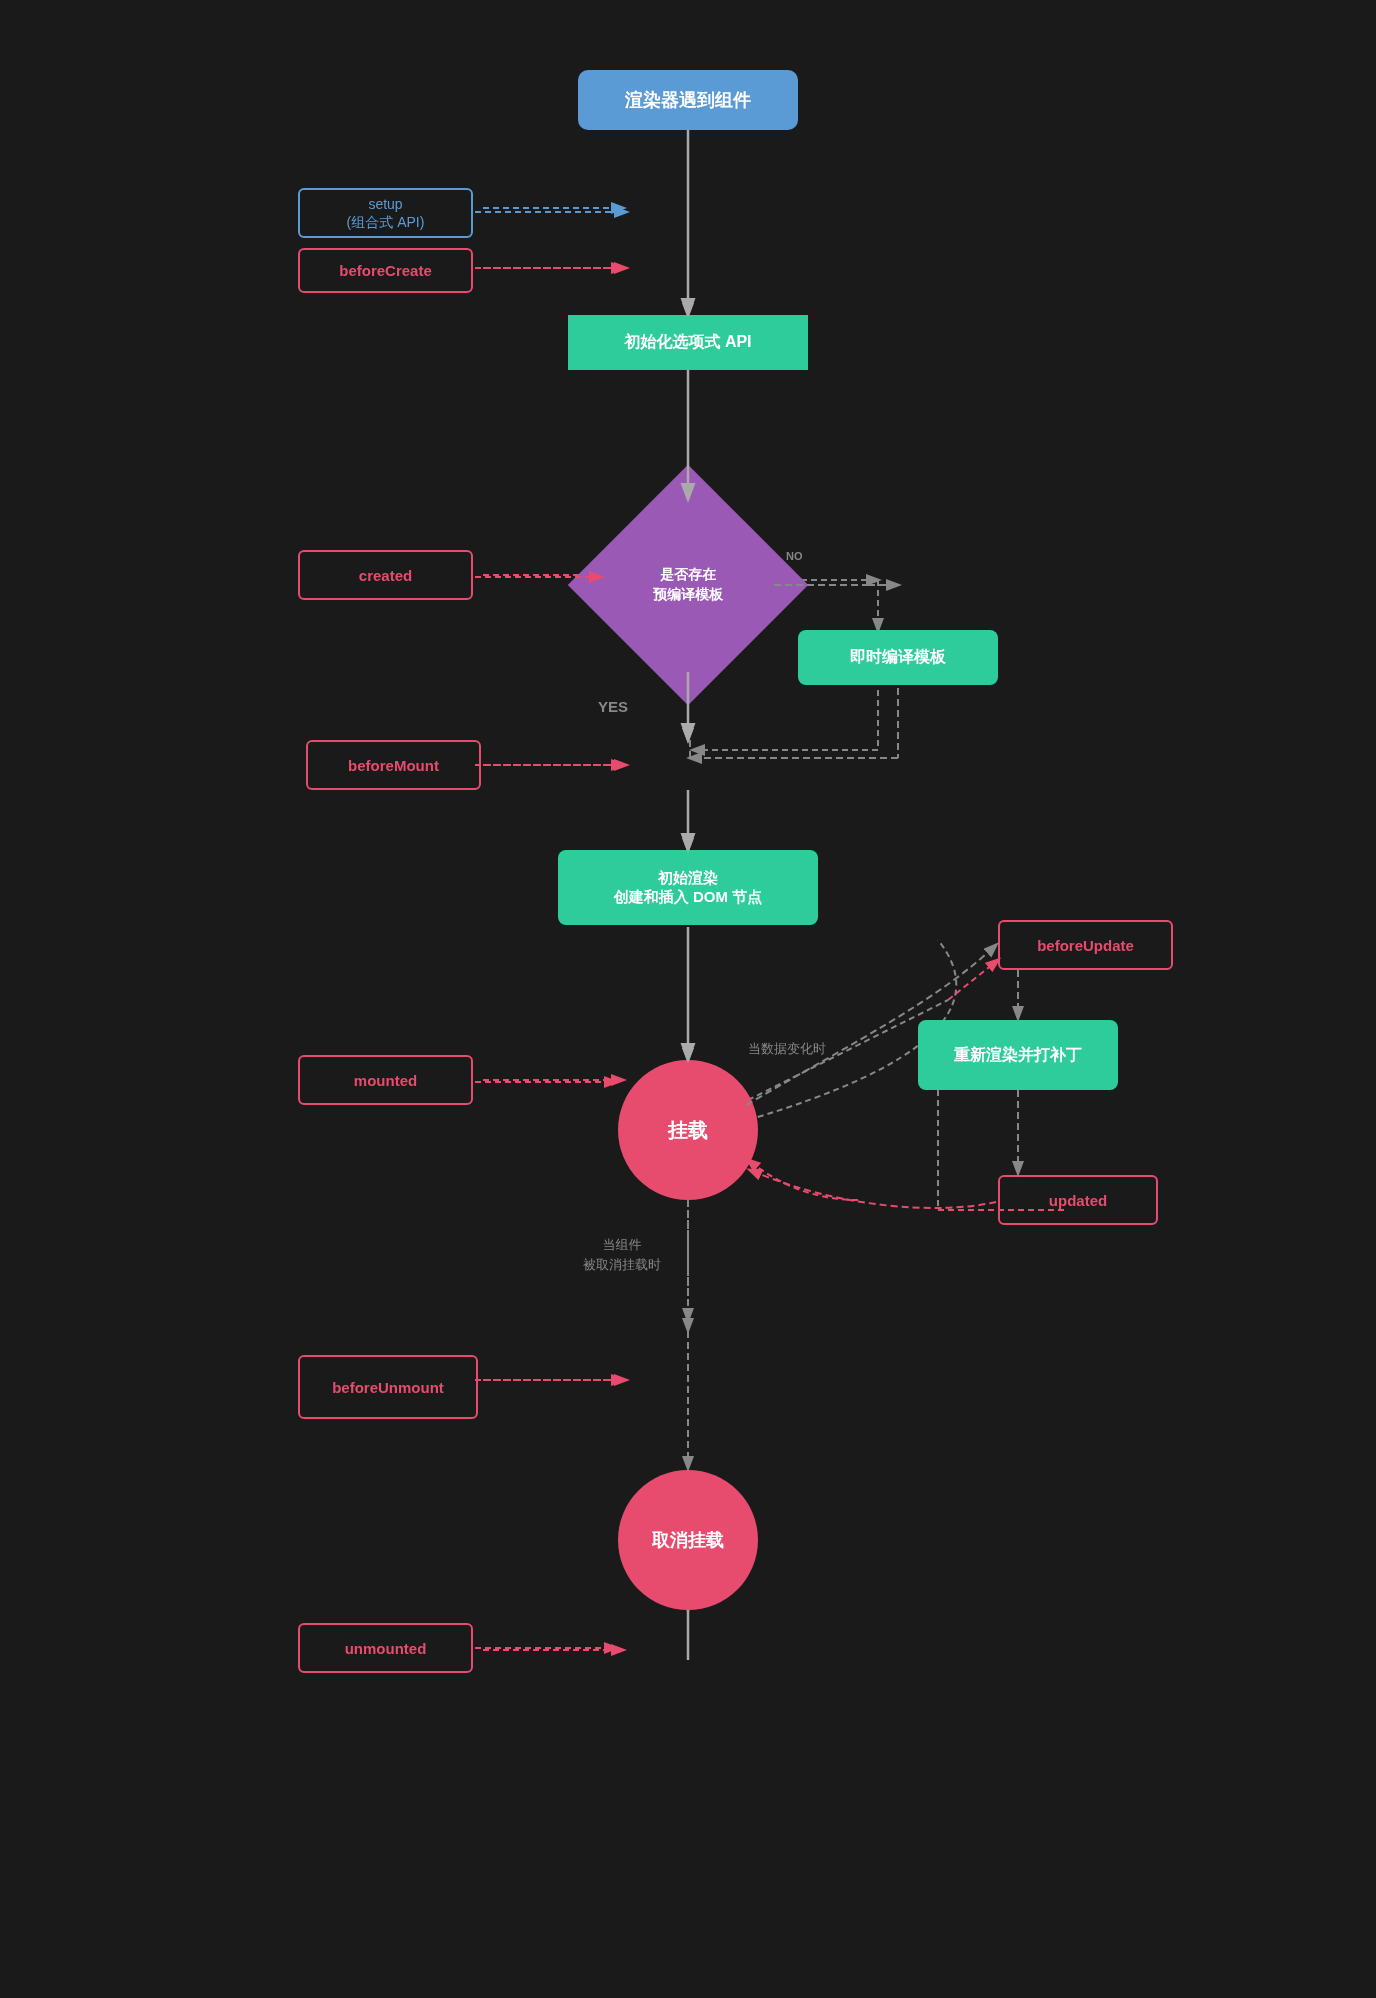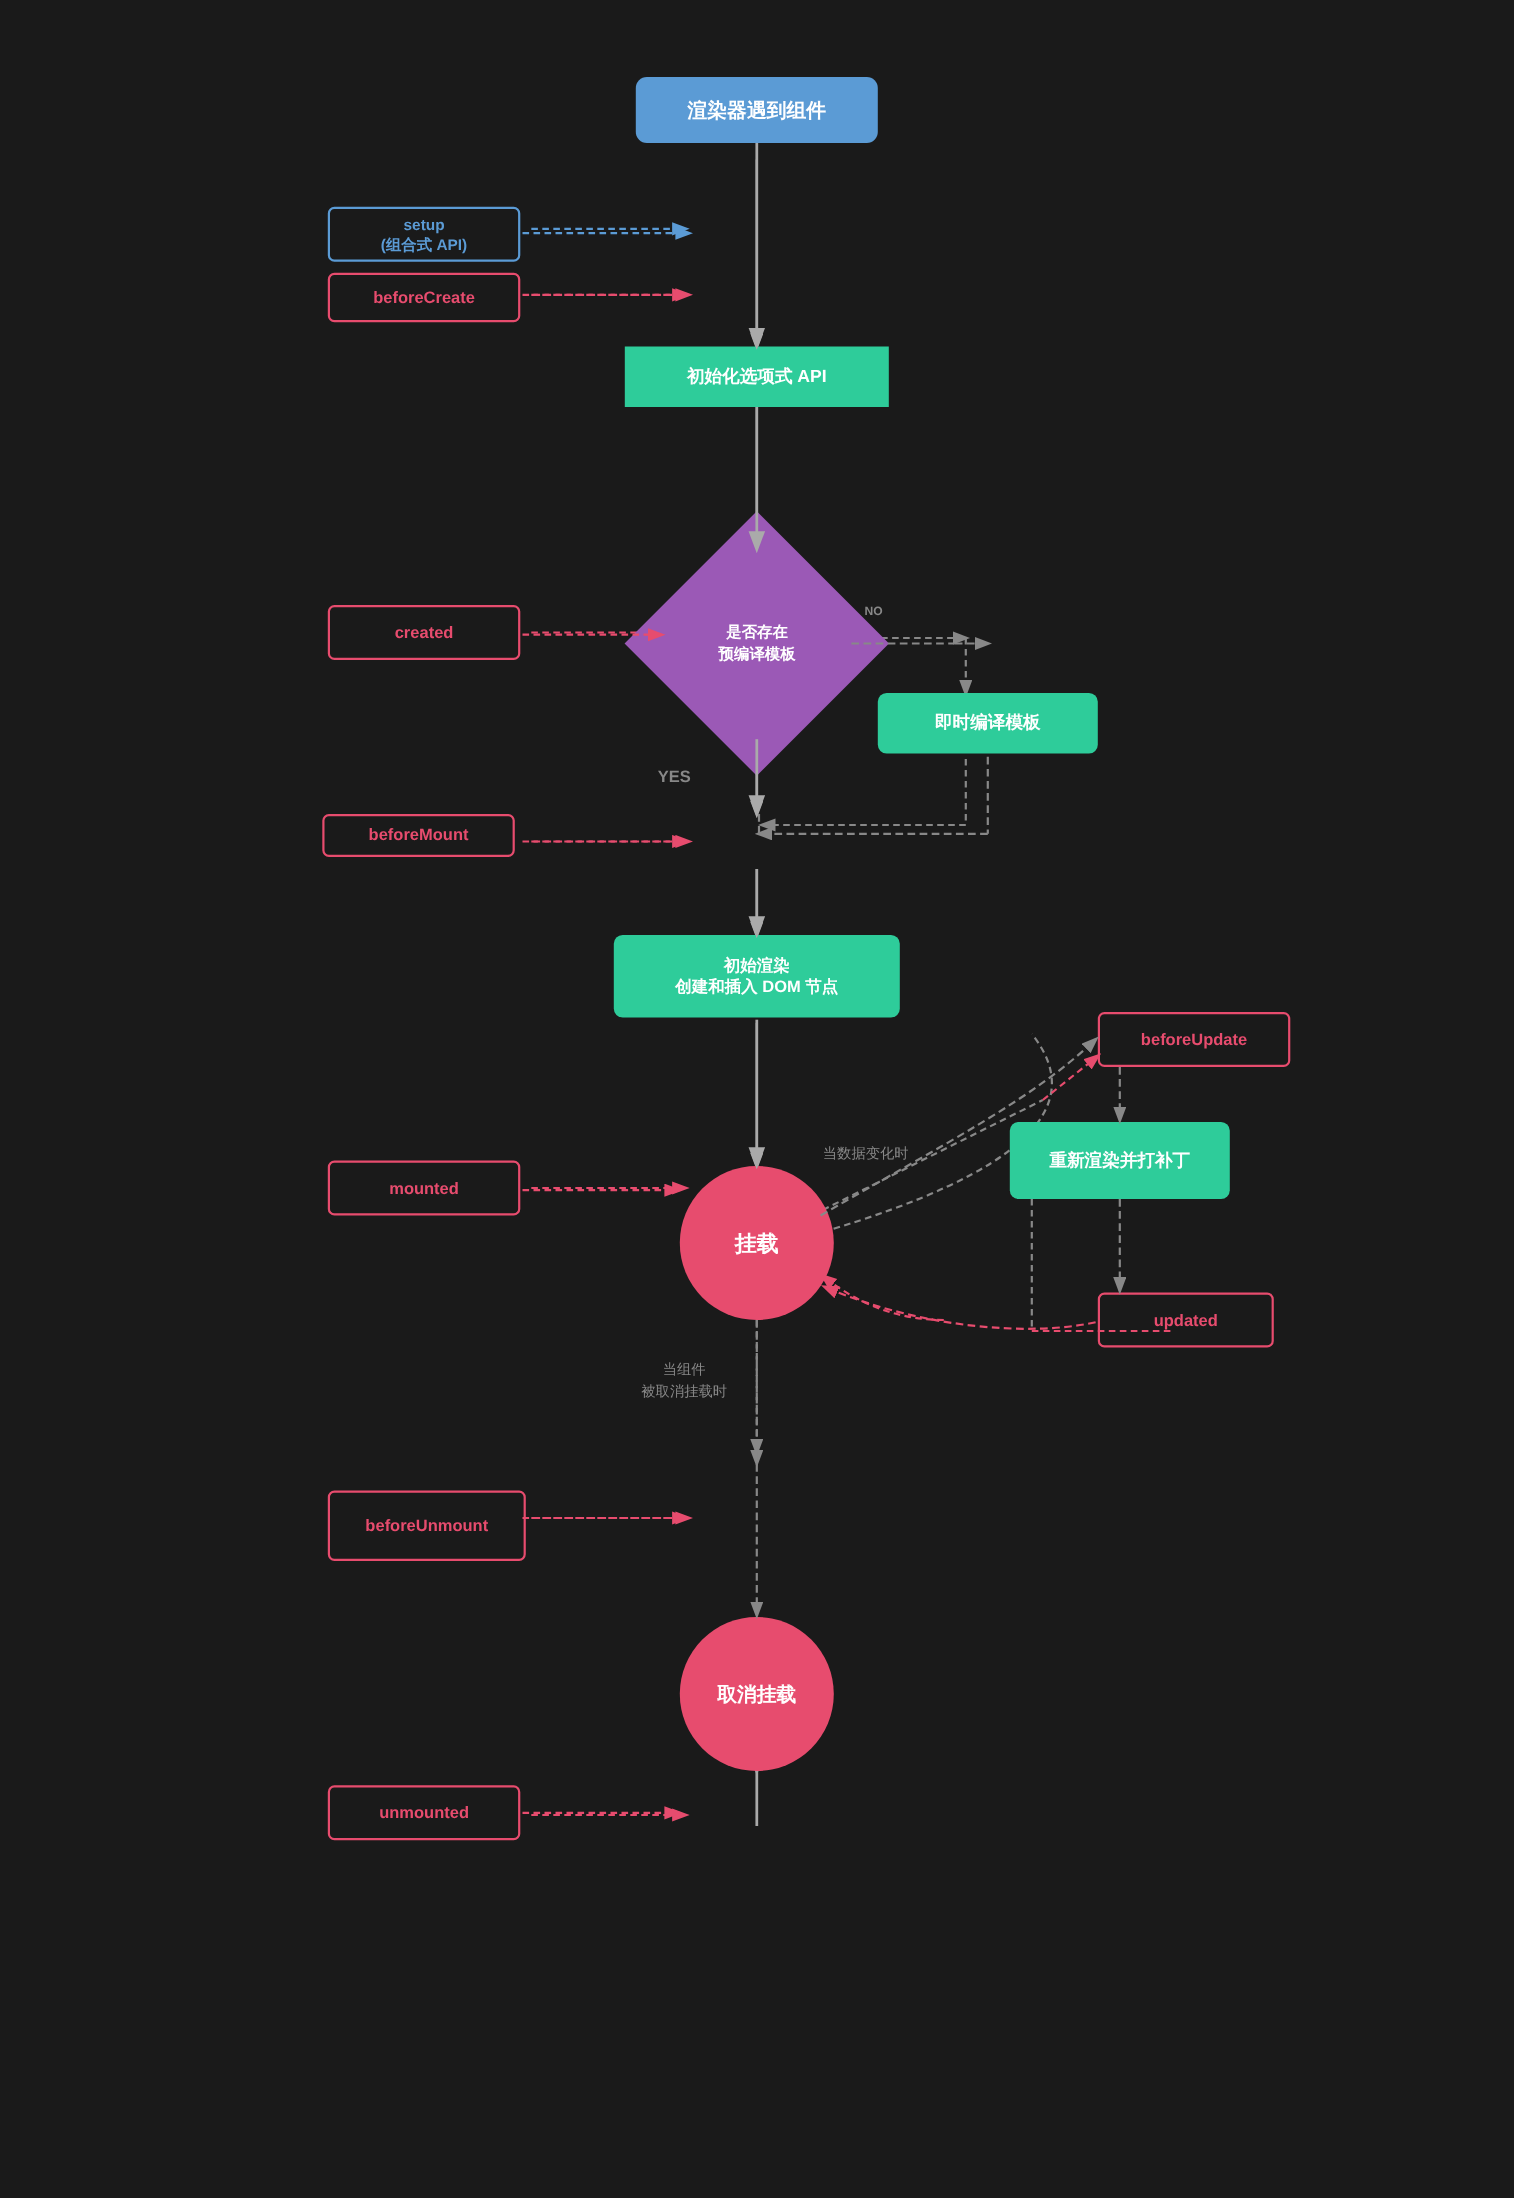--- a/index.html
+++ b/index.html
@@ -69,21 +69,21 @@
       color: #e74c6e;
       font-size: 15px;
       font-weight: 600;
     }
     .node-hook-blue {
       background: transparent;
       border: 2.5px solid #5b9bd5;
       border-radius: 6px;
       color: #5b9bd5;
       font-size: 14px;
-      font-weight: 700;
+      font-weight: 400;
       line-height: 1.3;
     }
     
     .arrow-svg {
       position: absolute;
       top: 0;
       left: 0;
       width: 100%;
       height: 100%;
       pointer-events: none;
@@ -193,21 +193,21 @@
   </div>
 
   <div class="label-text" style="left:548px; top:510px; color:#888; font-size:11px; font-weight:600;">NO</div>
 
   <div class="node node-rect-green" style="left:560px; top:590px; width:200px; height:55px; border-radius:8px;align-items:center;">
     <span>即时编译模板</span>
   </div>
 
   <div class="label-text" style="left:360px; top:658px; color:#888; font-size:15px; font-weight:600;">YES</div>
 
-  <div class="node node-hook" style="left:55px; top:700px; width:175px; height:39px;">
+  <div class="node node-hook" style="left:68px; top:700px; width:175px; height:50px;">
     <span>beforeMount</span>
   </div>
 
   <div class="node node-rect-green" style="left:320px; top:810px; width:260px; height:75px; border-radius:8px;">
     <span style="white-space:pre-line; font-size:15px;">初始渲染<br>创建和插入 DOM 节点</span>
   </div>
 
   <div class="node node-hook" style="left:60px; top:1015px; width:175px; height:50px;align-items:center;">
     <span>mounted</span>
   </div>

